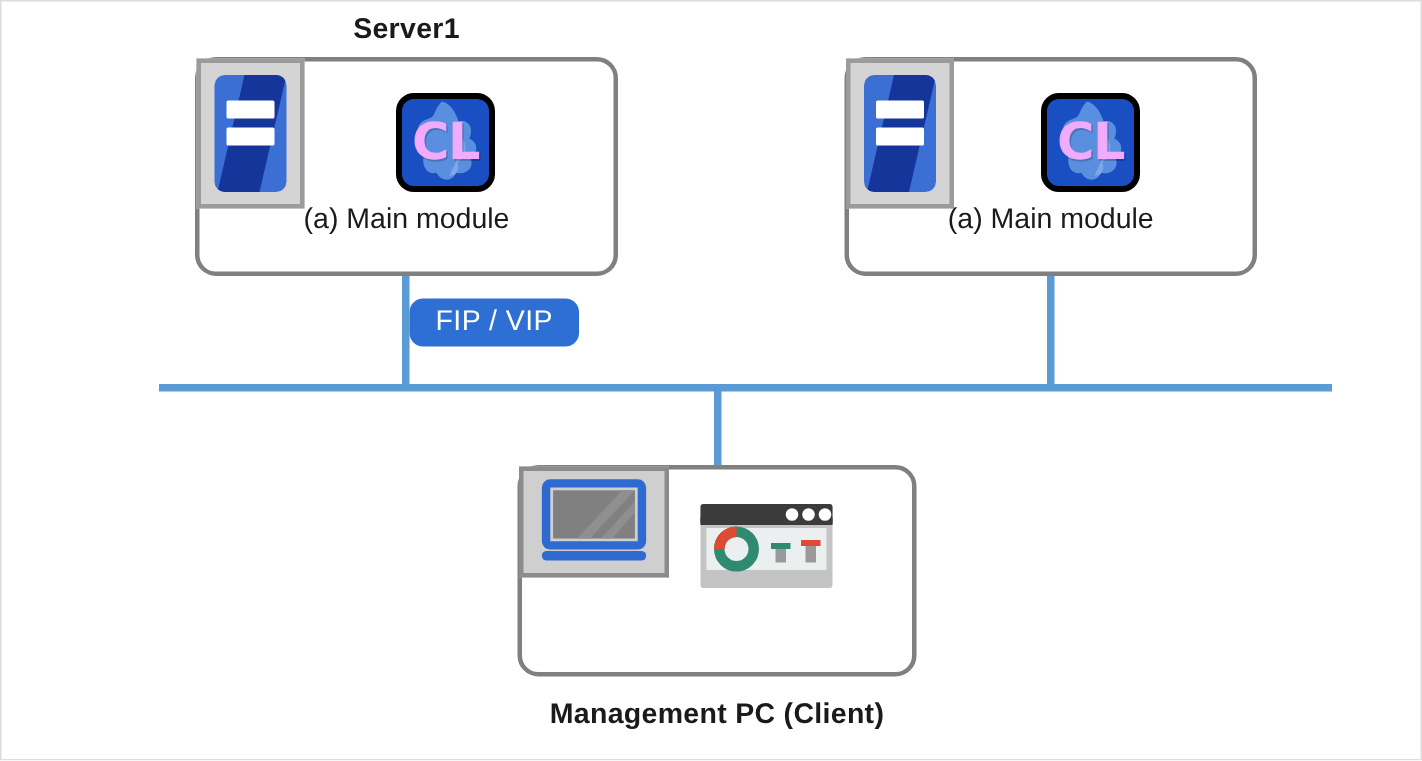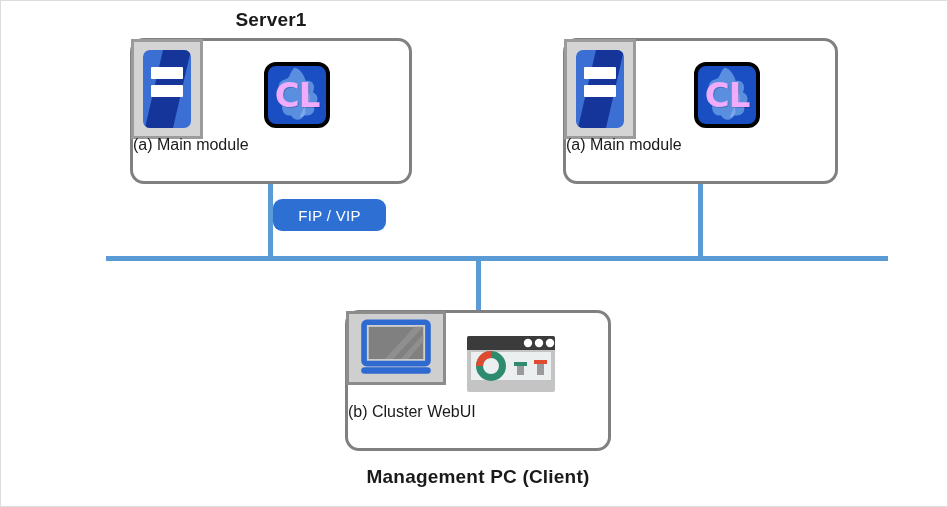--- a/index.html
+++ b/index.html
@@ -23,22 +23,23 @@
     position: absolute;
     font-size: 19px;
     color: #1a1a1a;
     text-align: center;
     white-space: nowrap;
     letter-spacing: 0.2px;
     font-weight: bold;
   }
   .node-caption {
     position: absolute;
-    font-size: 16px;
+    font-size: 19px;
     color: #1a1a1a;
+    text-align: center;
     white-space: nowrap;
     width: 100%;
     left: 0;
   }
 
   
   .box {
     position: absolute;
     border: 3px solid #808080;
     border-radius: 14px;
@@ -125,21 +126,21 @@
     position: absolute;
     background: #5b9bd5;
   }
 
   
   .fipvip {
     position: absolute;
     background: #2e6fd4;
     border-radius: 9px;
     color: #ffffff;
-    font-size: 15px;
+    font-size: 19px;
     display: flex;
     align-items: center;
     justify-content: center;
     white-space: nowrap;
     letter-spacing: 0.3px;
   }
 </style>
 </head>
 <body>
 
@@ -234,18 +235,17 @@
 
         <g>
           <rect x="48" y="27" width="13" height="4" fill="#2e8b6f"></rect>
           <rect x="51" y="31" width="7" height="9" fill="#9a9a9a"></rect>
           <rect x="68" y="25" width="13" height="4" fill="#e04a30"></rect>
           <rect x="71" y="29" width="7" height="11" fill="#9a9a9a"></rect>
         </g>
       </svg>
     </div>
 
-    <div class="node-caption" style="top:90px;">(b) Cluster WebUI</div>
   </div>
 
   <div class="caption" style="left:344px; top:465px; width:266px;">Management PC (Client)</div>
 
 </div>
 
 </body></html>

